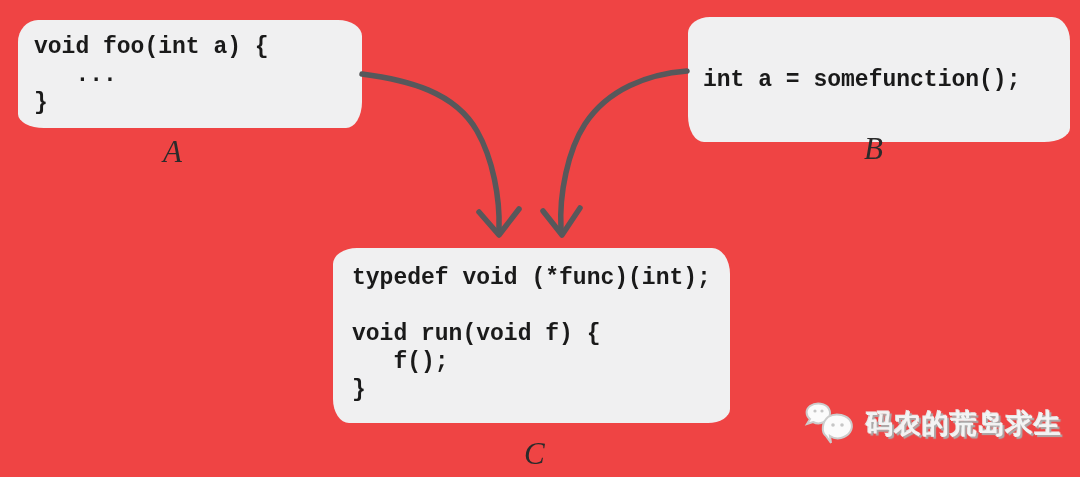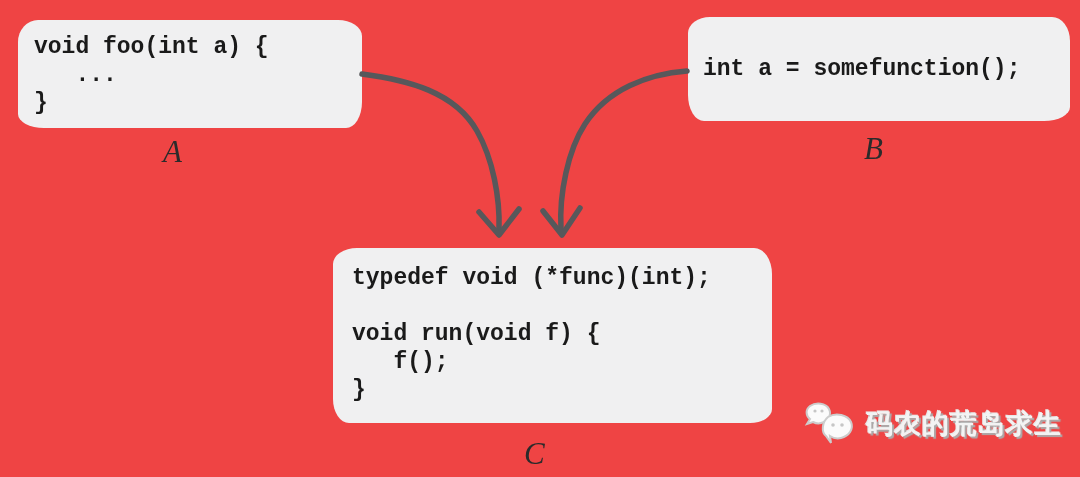--- a/index.html
+++ b/index.html
@@ -21,27 +21,27 @@
     line-height: 28px;
     box-sizing: border-box;
   }
   .code-line { white-space: pre; min-height: 28px; }
   .box-a {
     left: 18px; top: 20px; width: 344px; height: 108px;
     border-radius: 20px 24px 16px 26px / 22px 16px 26px 14px;
     padding: 13px 0 0 16px;
   }
   .box-b {
-    left: 688px; top: 17px; width: 382px; height: 104px;
+    left: 688px; top: 17px; width: 382px; height: 125px;
     border-radius: 22px 18px 26px 16px / 16px 24px 14px 26px;
     display: flex; align-items: center;
     padding-left: 15px;
   }
   .box-c {
-    left: 333px; top: 248px; width: 439px; height: 175px;
+    left: 333px; top: 248px; width: 397px; height: 175px;
     border-radius: 24px 18px 22px 16px / 16px 26px 14px 24px;
     padding: 16px 0 0 19px;
   }
   .node-label {
     position: absolute;
     font-family: "Liberation Serif", "DejaVu Serif", serif;
     font-style: italic;
     font-size: 31px;
     color: #2b2b2b;
   }

